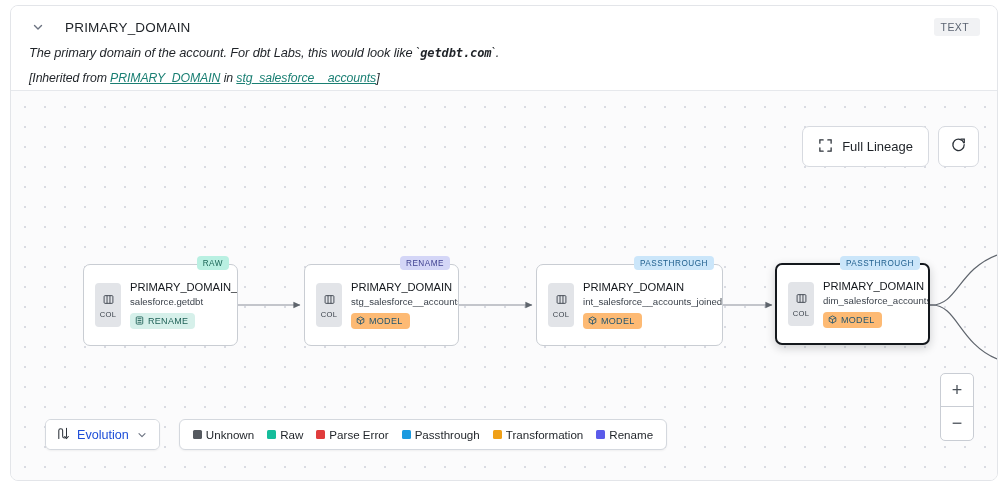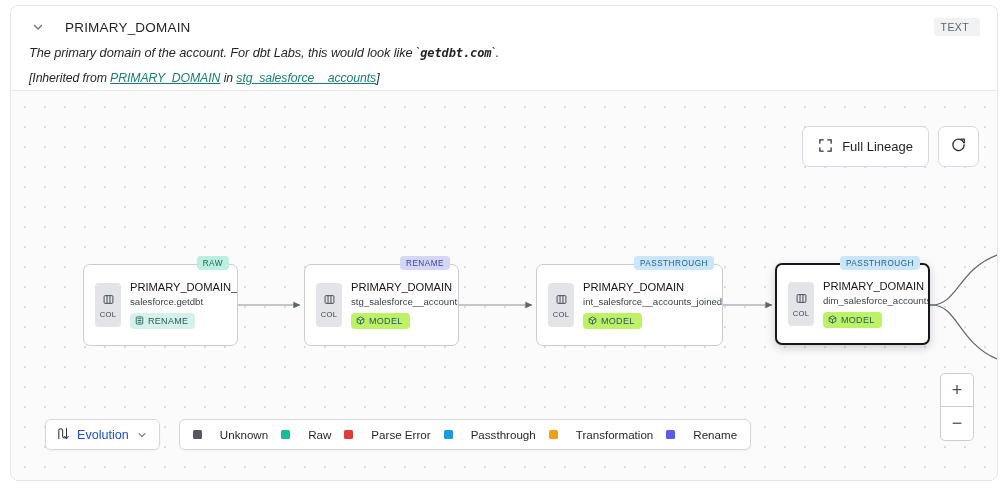--- a/index.html
+++ b/index.html
@@ -213,21 +213,21 @@
     display: inline-flex;
     align-items: center;
     gap: 4px;
     margin-top: 6px;
     padding: 2.5px 7px 2.5px 5px;
     border-radius: 4px;
     font-size: 9px;
     letter-spacing: .3px;
   }
   .badge-source { background: #d6f0ea; color: #1d5f55; }
-  .badge-model  { background: #bef264; color: #23566f; }
+  .badge-model  { background: #fdba74; color: #23566f; }
 
   
   .toolbar {
     position: absolute;
     left: 34px; bottom: 30px;
     display: flex;
     gap: 19px;
     align-items: center;
   }
   .seg {
@@ -260,21 +260,21 @@
     display: flex;
     align-items: center;
     gap: 13px;
     height: 31px;
     padding: 0 13px;
     background: #ffffff;
     border: 1px solid #d4d8de;
     border-radius: 6px;
     box-shadow: 0 1px 2px rgba(0,0,0,.05);
   }
-  .leg-item { display: flex; align-items: center; gap: 18px; }
+  .leg-item { display: flex; align-items: center; gap: 4px; }
   .leg-sw { width: 9px; height: 9px; border-radius: 1.5px; }
   .leg-lbl { font-size: 11.6px; color: #1f2328; }
 </style>
 </head>
 <body>
 
 <div class="page">
   <div class="card">
 
     <div class="header">

